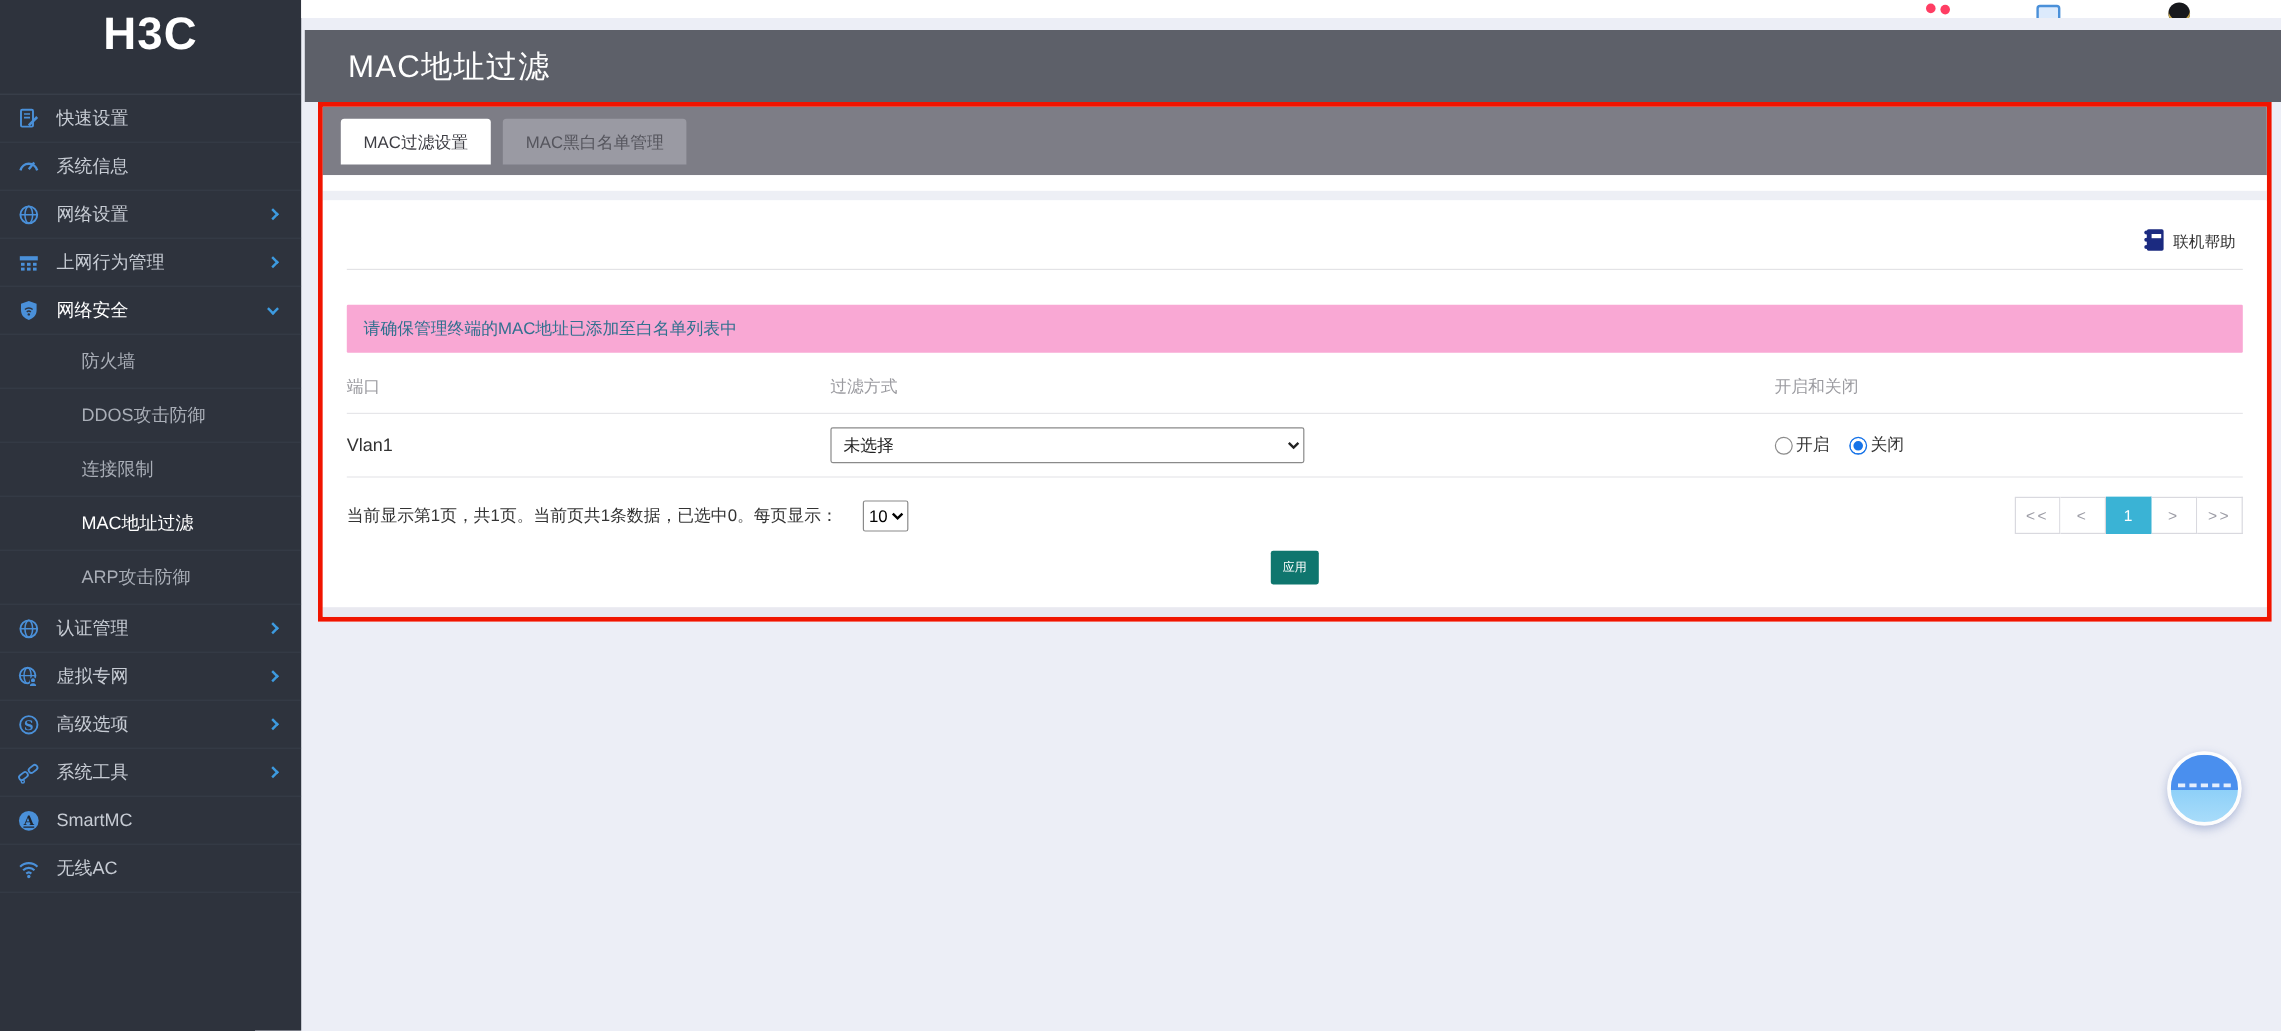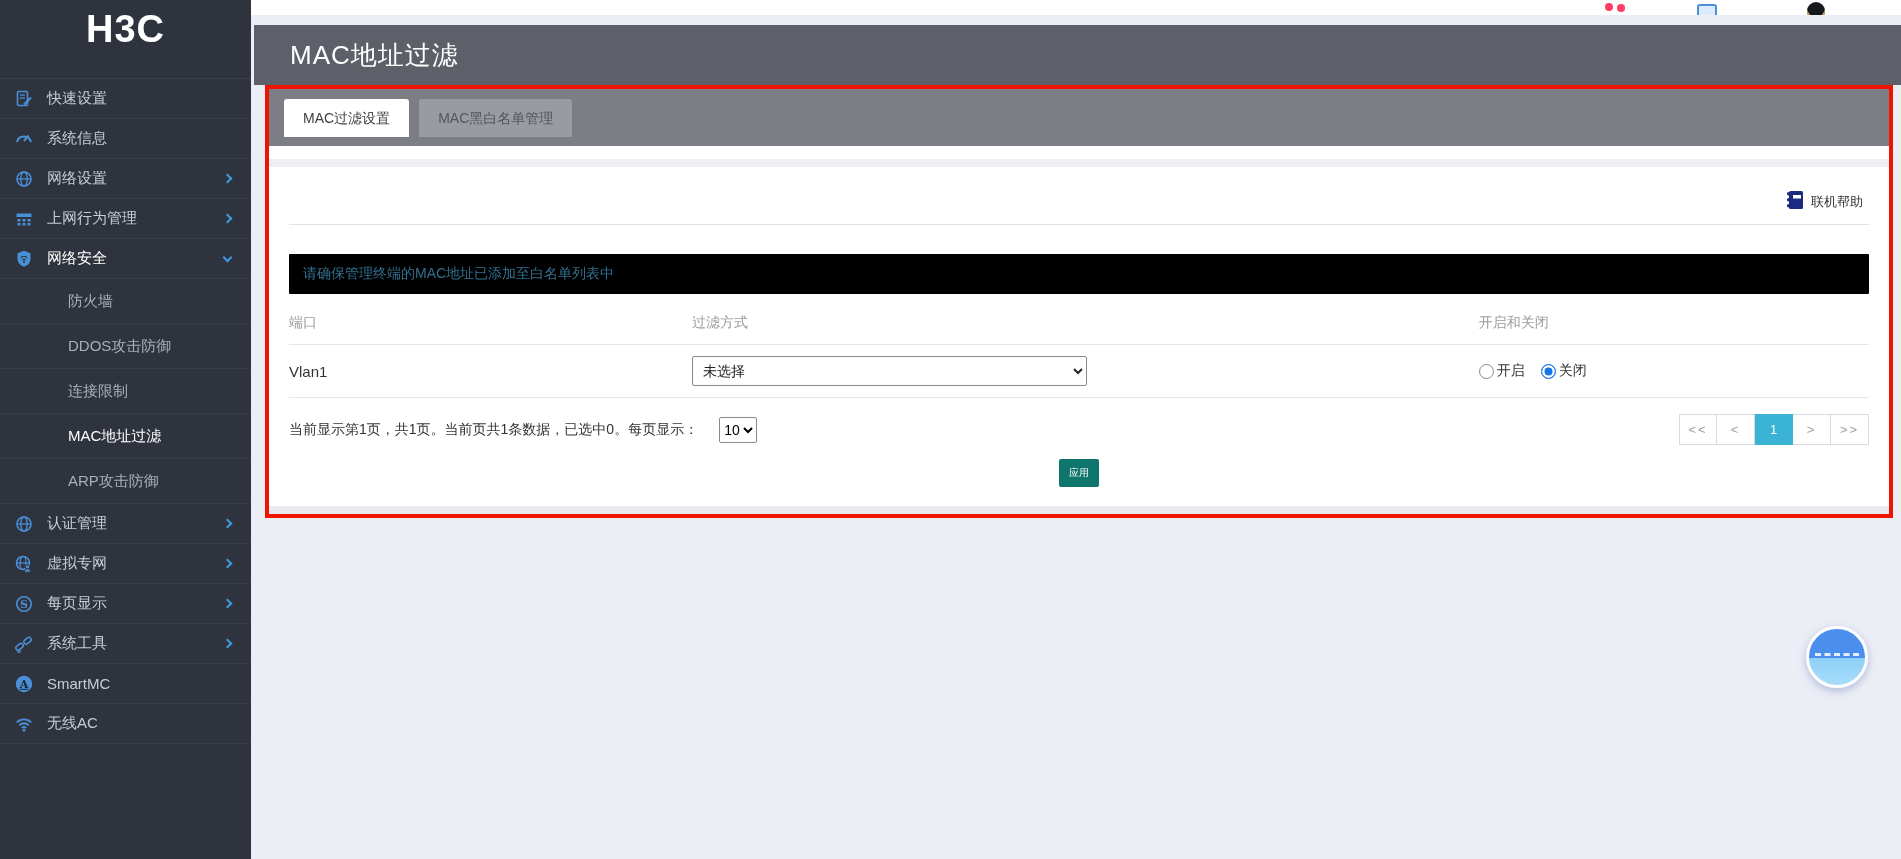--- a/index.html
+++ b/index.html
@@ -45,21 +45,21 @@
   .tab.active { background:#ffffff; color:#3e3e44; }
   .white-gap { height:13px; background:#ffffff; flex:none; }
   .panel-gap { height:8px; background:#edeff5; flex:none; }
   .panel { background:#ffffff; flex:1; overflow:hidden; }
   .bottom-gap { height:8px; background:#e9e9f0; flex:none; }
 
   .help-row { display:flex; justify-content:flex-end; padding:22px 26px 10px 12px; }
   .help-link { display:flex; align-items:center; gap:5px; font-size:13px; color:#333; text-decoration:none; cursor:pointer; }
   .divider { height:1px; background:#e3e3e6; margin:0 20px; }
 
-  .notice { margin:29px 20px 0 20px; background:#000000; padding:11px 14px; font-size:14px; color:#31708f; border-radius:1px; }
+  .notice { margin:29px 20px 0 20px; background:#f9a8d4; padding:11px 14px; font-size:14px; color:#31708f; border-radius:1px; }
 
   .grid-row { display:grid; grid-template-columns:25.5% 49.8% 24.7%; align-items:center; margin:0 20px; }
   .thead { padding:20px 0 12px 0; border-bottom:1px solid #e6e6e9; color:#9b9ba0; font-size:14px; }
   .trow  { padding:11px 0; border-bottom:1px solid #e6e6e9; color:#333; font-size:15px; }
   .filter-select { width:395px; height:30px; font-size:14px; color:#222; border:1px solid #8a8a8a; border-radius:2px;
                    background:#fff; padding:0 6px; font-family:Liberation Sans, sans-serif; }
   .radios { display:flex; align-items:center; gap:16px; font-size:14px; color:#333; }
   .radios label { display:flex; align-items:center; gap:3px; cursor:pointer; }
   .radio { width:15px; height:15px; border:1px solid #8b8b8b; border-radius:50%; background:#fff; display:inline-block; }
   .radio.checked { background:#1673e8; border-color:#1673e8; box-shadow:inset 0 0 0 2.5px #fff; }
@@ -200,21 +200,21 @@
         <span class="chev right"></span>
       </div>
 
       <div class="nav-item">
         <span class="nicon">
           <svg width="20" height="20" viewBox="0 0 20 20">
               <circle cx="10" cy="10" r="7.2" fill="none" stroke="#4a90d9" stroke-width="1.6"></circle>
               <text x="10" y="14" text-anchor="middle" font-size="11" font-weight="bold" fill="#4a90d9" font-family="DejaVu Serif,serif">S</text>
             </svg>
         </span>
-        <span>每页显示</span>
+        <span>高级选项</span>
         <span class="chev right"></span>
       </div>
 
       <div class="nav-item">
         <span class="nicon">
           <svg width="20" height="20" viewBox="0 0 20 20">
               <rect x="1.5" y="10.5" width="8" height="4.5" rx="2.2" transform="rotate(-38 5.5 12.7)" fill="none" stroke="#4a90d9" stroke-width="1.5"></rect>
               <rect x="9.5" y="4.5" width="8" height="4.5" rx="2.2" transform="rotate(-38 13.5 6.7)" fill="none" stroke="#4a90d9" stroke-width="1.5"></rect>
               <circle cx="5" cy="17.2" r="1.3" fill="none" stroke="#4a90d9" stroke-width="1.2"></circle>
             </svg>

